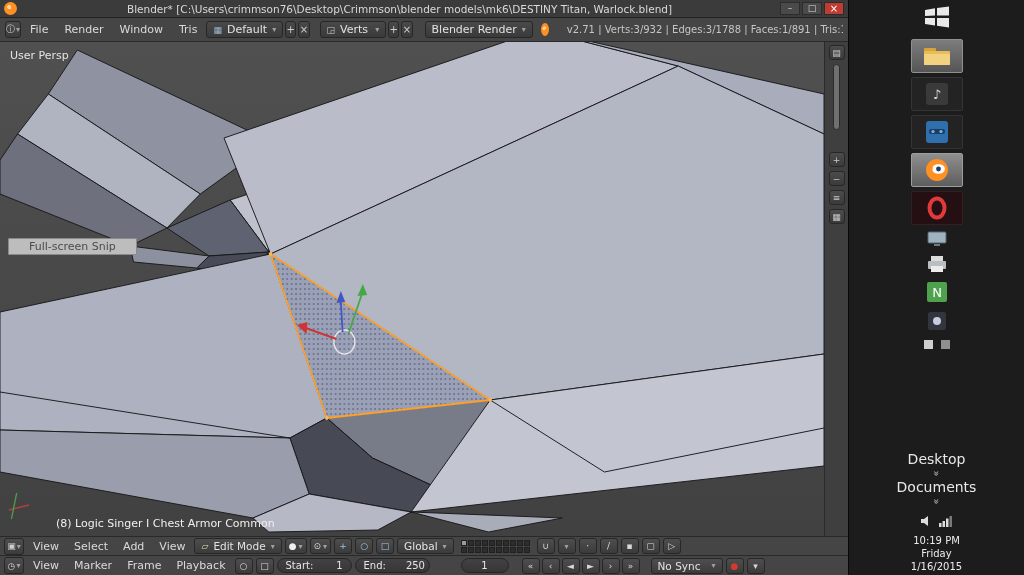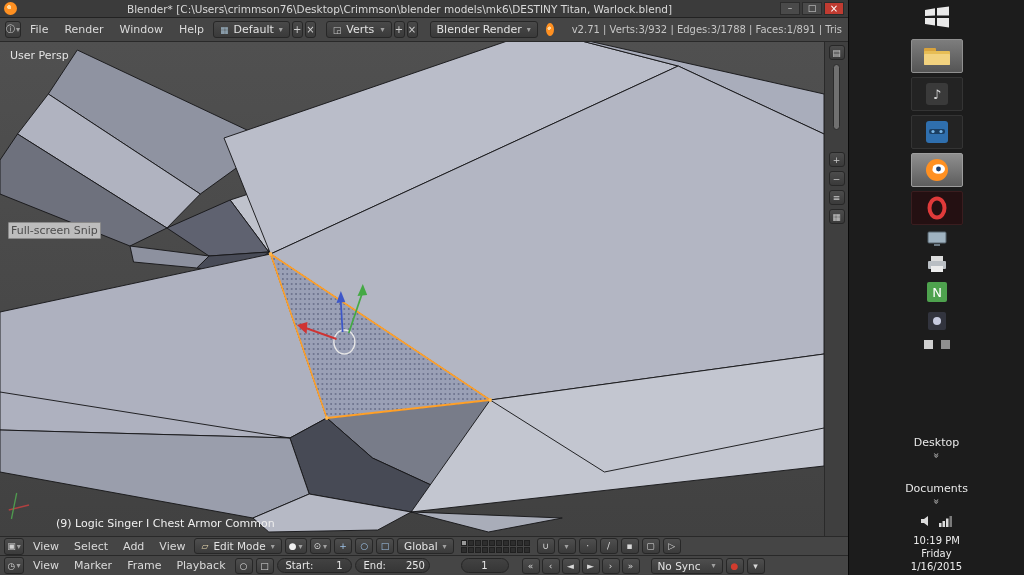--- a/index.html
+++ b/index.html
@@ -33,22 +33,22 @@
          background:linear-gradient(#4d4d4d,#3b3b3b); border:1px solid #272727; border-radius:3px;
          color:#cfcfcf; font-size:9px; gap:1px; }
   .stats { color:#c6c6c6; font-size:10px; margin-left:12px; white-space:nowrap; overflow:hidden; }
 
   .mainrow { flex:1; display:flex; min-height:0; }
   .viewport { position:relative; flex:1; overflow:hidden;
               background:linear-gradient(#505050,#414141); }
   .viewport svg.mesh { position:absolute; inset:0; width:100%; height:100%; }
   .vp-view-label { position:absolute; left:10px; top:7px; color:#e3e3e3; font-size:11px; }
   .vp-obj-label  { position:absolute; left:56px; bottom:6px; color:#efefef; font-size:11px; }
-  .snip-tip { position:absolute; left:8px; top:180px; background:#bdbdbd; border:1px solid #8a8a8a;
-              color:#4c4c4c; font-size:11px; padding:1px 2px; border-radius:1px; }
+  .snip-tip { position:absolute; left:8px; top:196px; background:#bdbdbd; border:1px solid #8a8a8a;
+              color:#4c4c4c; font-size:11px; padding:1px 20px; border-radius:1px; }
 
   .rstrip { width:24px; background:#3f3f3f; border-left:1px solid #2a2a2a;
             display:flex; flex-direction:column; align-items:center; padding-top:3px; gap:4px; }
   .scrollthumb { width:7px; height:66px; border-radius:4px; background:#707070; border:1px solid #2b2b2b; }
   .rbtn { width:16px; height:15px; display:flex; align-items:center; justify-content:center;
           background:linear-gradient(#4c4c4c,#3a3a3a); border:1px solid #272727; border-radius:3px;
           color:#c9c9c9; font-size:9px; }
 
   .vph, .tlh { background:#454545; border-top:1px solid #292929; display:flex; align-items:center;
                gap:3px; padding:0 4px; font-size:11px; color:#dadada; }
@@ -71,21 +71,21 @@
   
   .taskbar { flex:1; background:#1c1c1c; border-left:1px solid #090909;
              display:flex; flex-direction:column; align-items:center; padding:3px 0 2px; }
   .start-btn { margin:2px 0 4px; }
   .task-btn { width:52px; height:34px; margin:2px 0; display:flex; align-items:center; justify-content:center;
               border-radius:2px; background:#232323; border:1px solid #343434; }
   .task-btn.raised { background:linear-gradient(#7d7d7d,#555); border:1px solid #909090; }
   .task-btn.active { background:linear-gradient(#8f8f8f,#5d5d5d); border:1px solid #9d9d9d; }
   .mini-ico { margin:4px 0; display:flex; gap:6px; align-items:center; }
   .tb-section { margin-top:auto; display:flex; flex-direction:column; align-items:center; }
-  .tb-label { color:#e8e8e8; font-size:11px; margin-top:21px; }
+  .tb-label { color:#e8e8e8; font-size:14px; margin-top:0; }
   .chev { color:#bdbdbd; font-size:10px; display:inline-block; transform:rotate(90deg); margin-top:1px; }
   .tray { display:flex; gap:7px; align-items:flex-end; margin-top:8px; }
   .clock { color:#ececec; font-size:10px; text-align:center; line-height:1.3; margin-top:7px; }
 </style>
 </head>
 <body>
 
 <div class="screen">
 
   <div class="bwin">
@@ -96,21 +96,21 @@
       <span class="tb-btn">–</span>
       <span class="tb-btn">□</span>
       <span class="tb-btn tb-close">×</span>
     </div>
 
     <div class="infobar">
       <span class="editor-ico">ⓘ<span class="car">▾</span></span>
       <span class="menu">File</span>
       <span class="menu">Render</span>
       <span class="menu">Window</span>
-      <span class="menu">Help</span>
+      <span class="menu">Tris</span>
 
       <span class="dd" style="width:96px">
         <span style="font-size:9px;color:#9fb7c8">▦</span>
         <span style="flex:1">Default</span>
         <span class="car">▾</span>
       </span>
       <span class="sq">+</span>
       <span class="sq">×</span>
 
       <span class="dd" style="width:100px;margin-left:8px">
@@ -187,21 +187,21 @@
           </g>
 
           <g>
             <line x1="10" y1="468" x2="33" y2="463" stroke="#b04040" stroke-width="1.5"></line>
             <line x1="19" y1="451" x2="13" y2="477" stroke="#4f9a4f" stroke-width="1.5"></line>
           </g>
         </svg>
 
         <span class="vp-view-label">User Persp</span>
         <span class="snip-tip">Full-screen Snip</span>
-        <span class="vp-obj-label">(9) Logic Singer I Chest Armor Common</span>
+        <span class="vp-obj-label">(8) Logic Singer I Chest Armor Common</span>
       </div>
 
       <div class="rstrip">
         <span class="rbtn">▤</span>
         <span class="scrollthumb"></span>
         <span class="rbtn" style="margin-top:18px">+</span>
         <span class="rbtn">−</span>
         <span class="rbtn">≡</span>
         <span class="rbtn">▦</span>
       </div>

